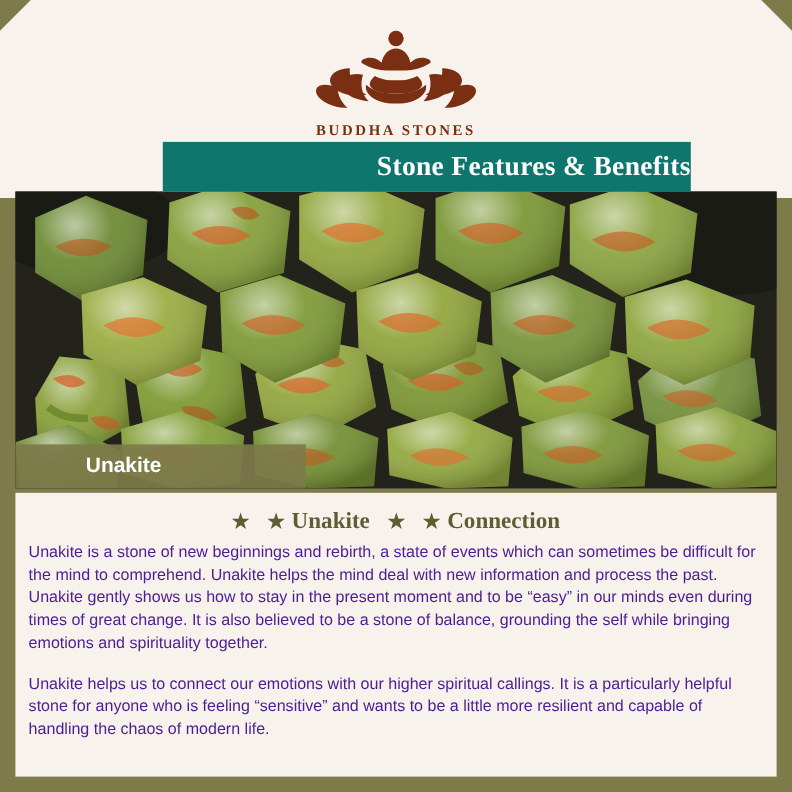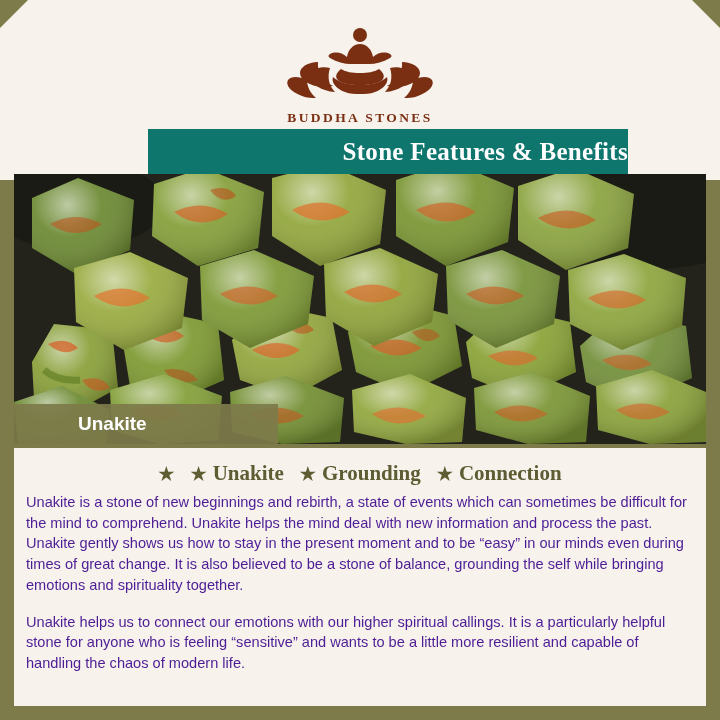--- a/index.html
+++ b/index.html
@@ -359,21 +359,20 @@
     <div class="benefits">
       <span class="benefit">
         <span class="star">★</span>
       </span>
       <span class="benefit">
         <span class="star">★</span>
         <span>Unakite</span>
       </span>
       <span class="benefit">
         <span class="star">★</span>
-        <span>Grounding</span>
       </span>
       <span class="benefit">
         <span class="star">★</span>
         <span>Connection</span>
       </span>
     </div>
 
     <div class="copy">
       <p>Unakite is a stone of new beginnings and rebirth, a state of events which can sometimes be difficult for the mind to comprehend. Unakite helps the mind deal with new information and process the past. Unakite gently shows us how to stay in the present moment and to be “easy” in our minds even during times of great change. It is also believed to be a stone of balance, grounding the self while bringing emotions and spirituality together.</p>
       <p>Unakite helps us to connect our emotions with our higher spiritual callings. It is a particularly helpful stone for anyone who is feeling “sensitive” and wants to be a little more resilient and capable of handling the chaos of modern life.</p>

